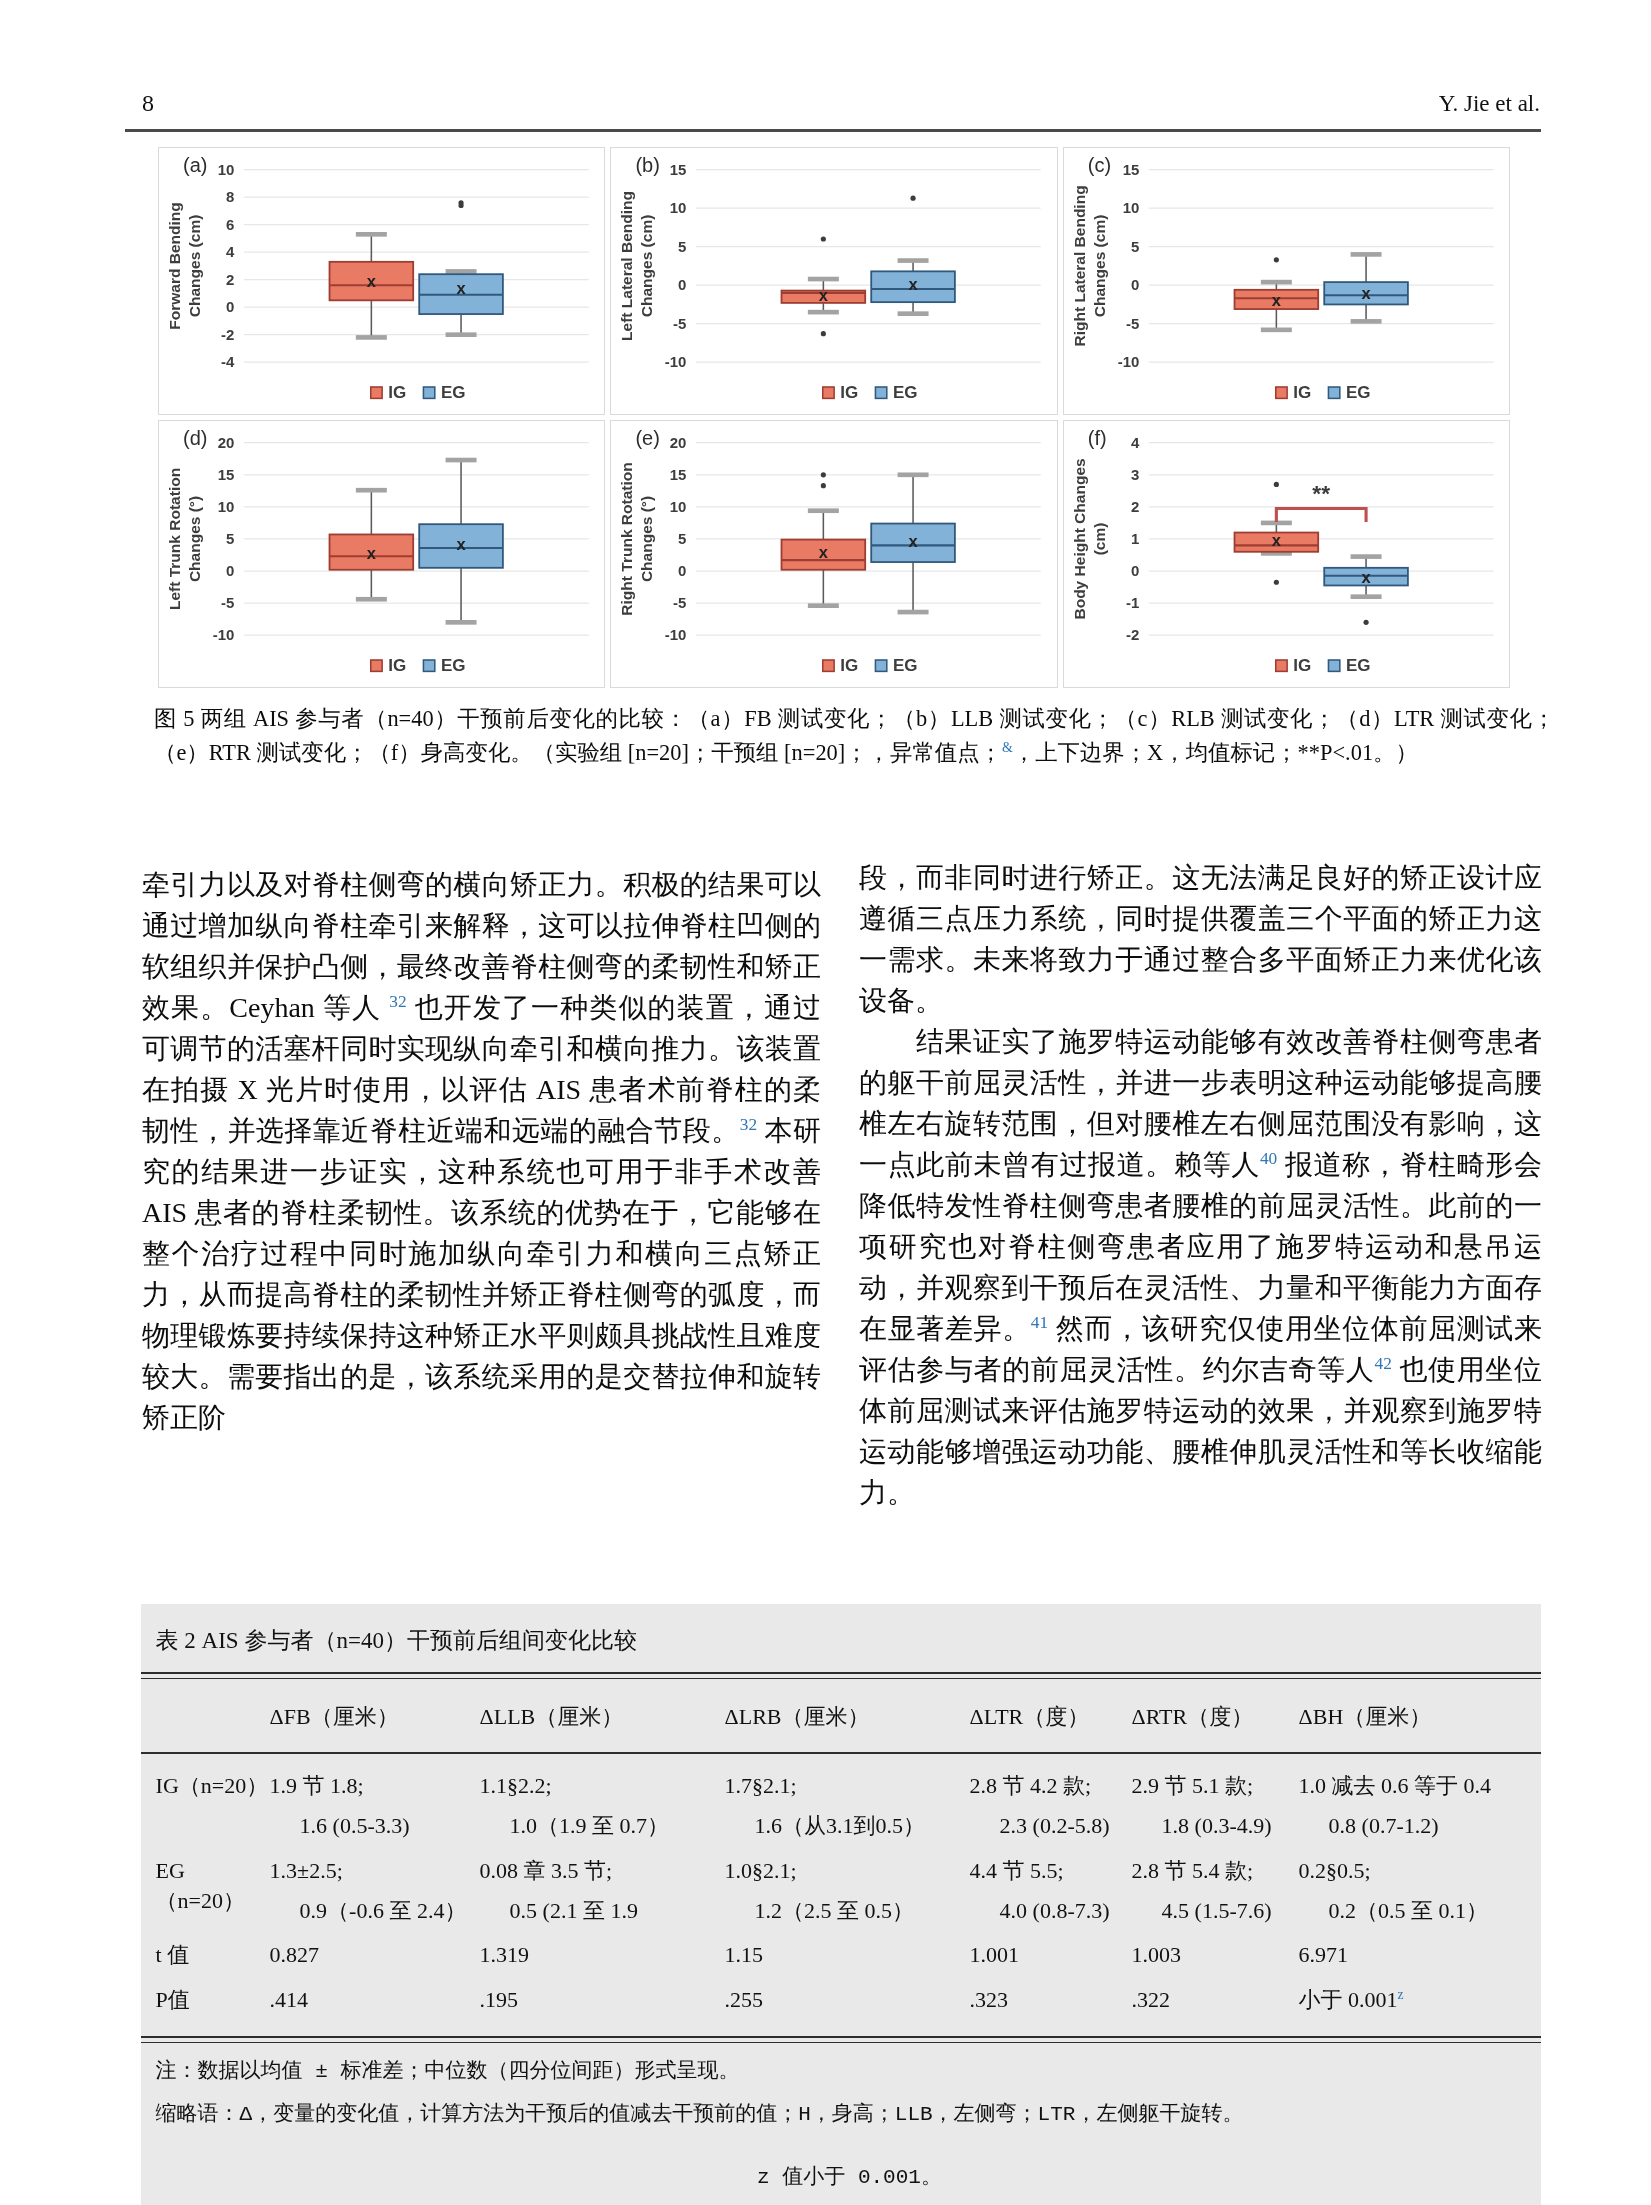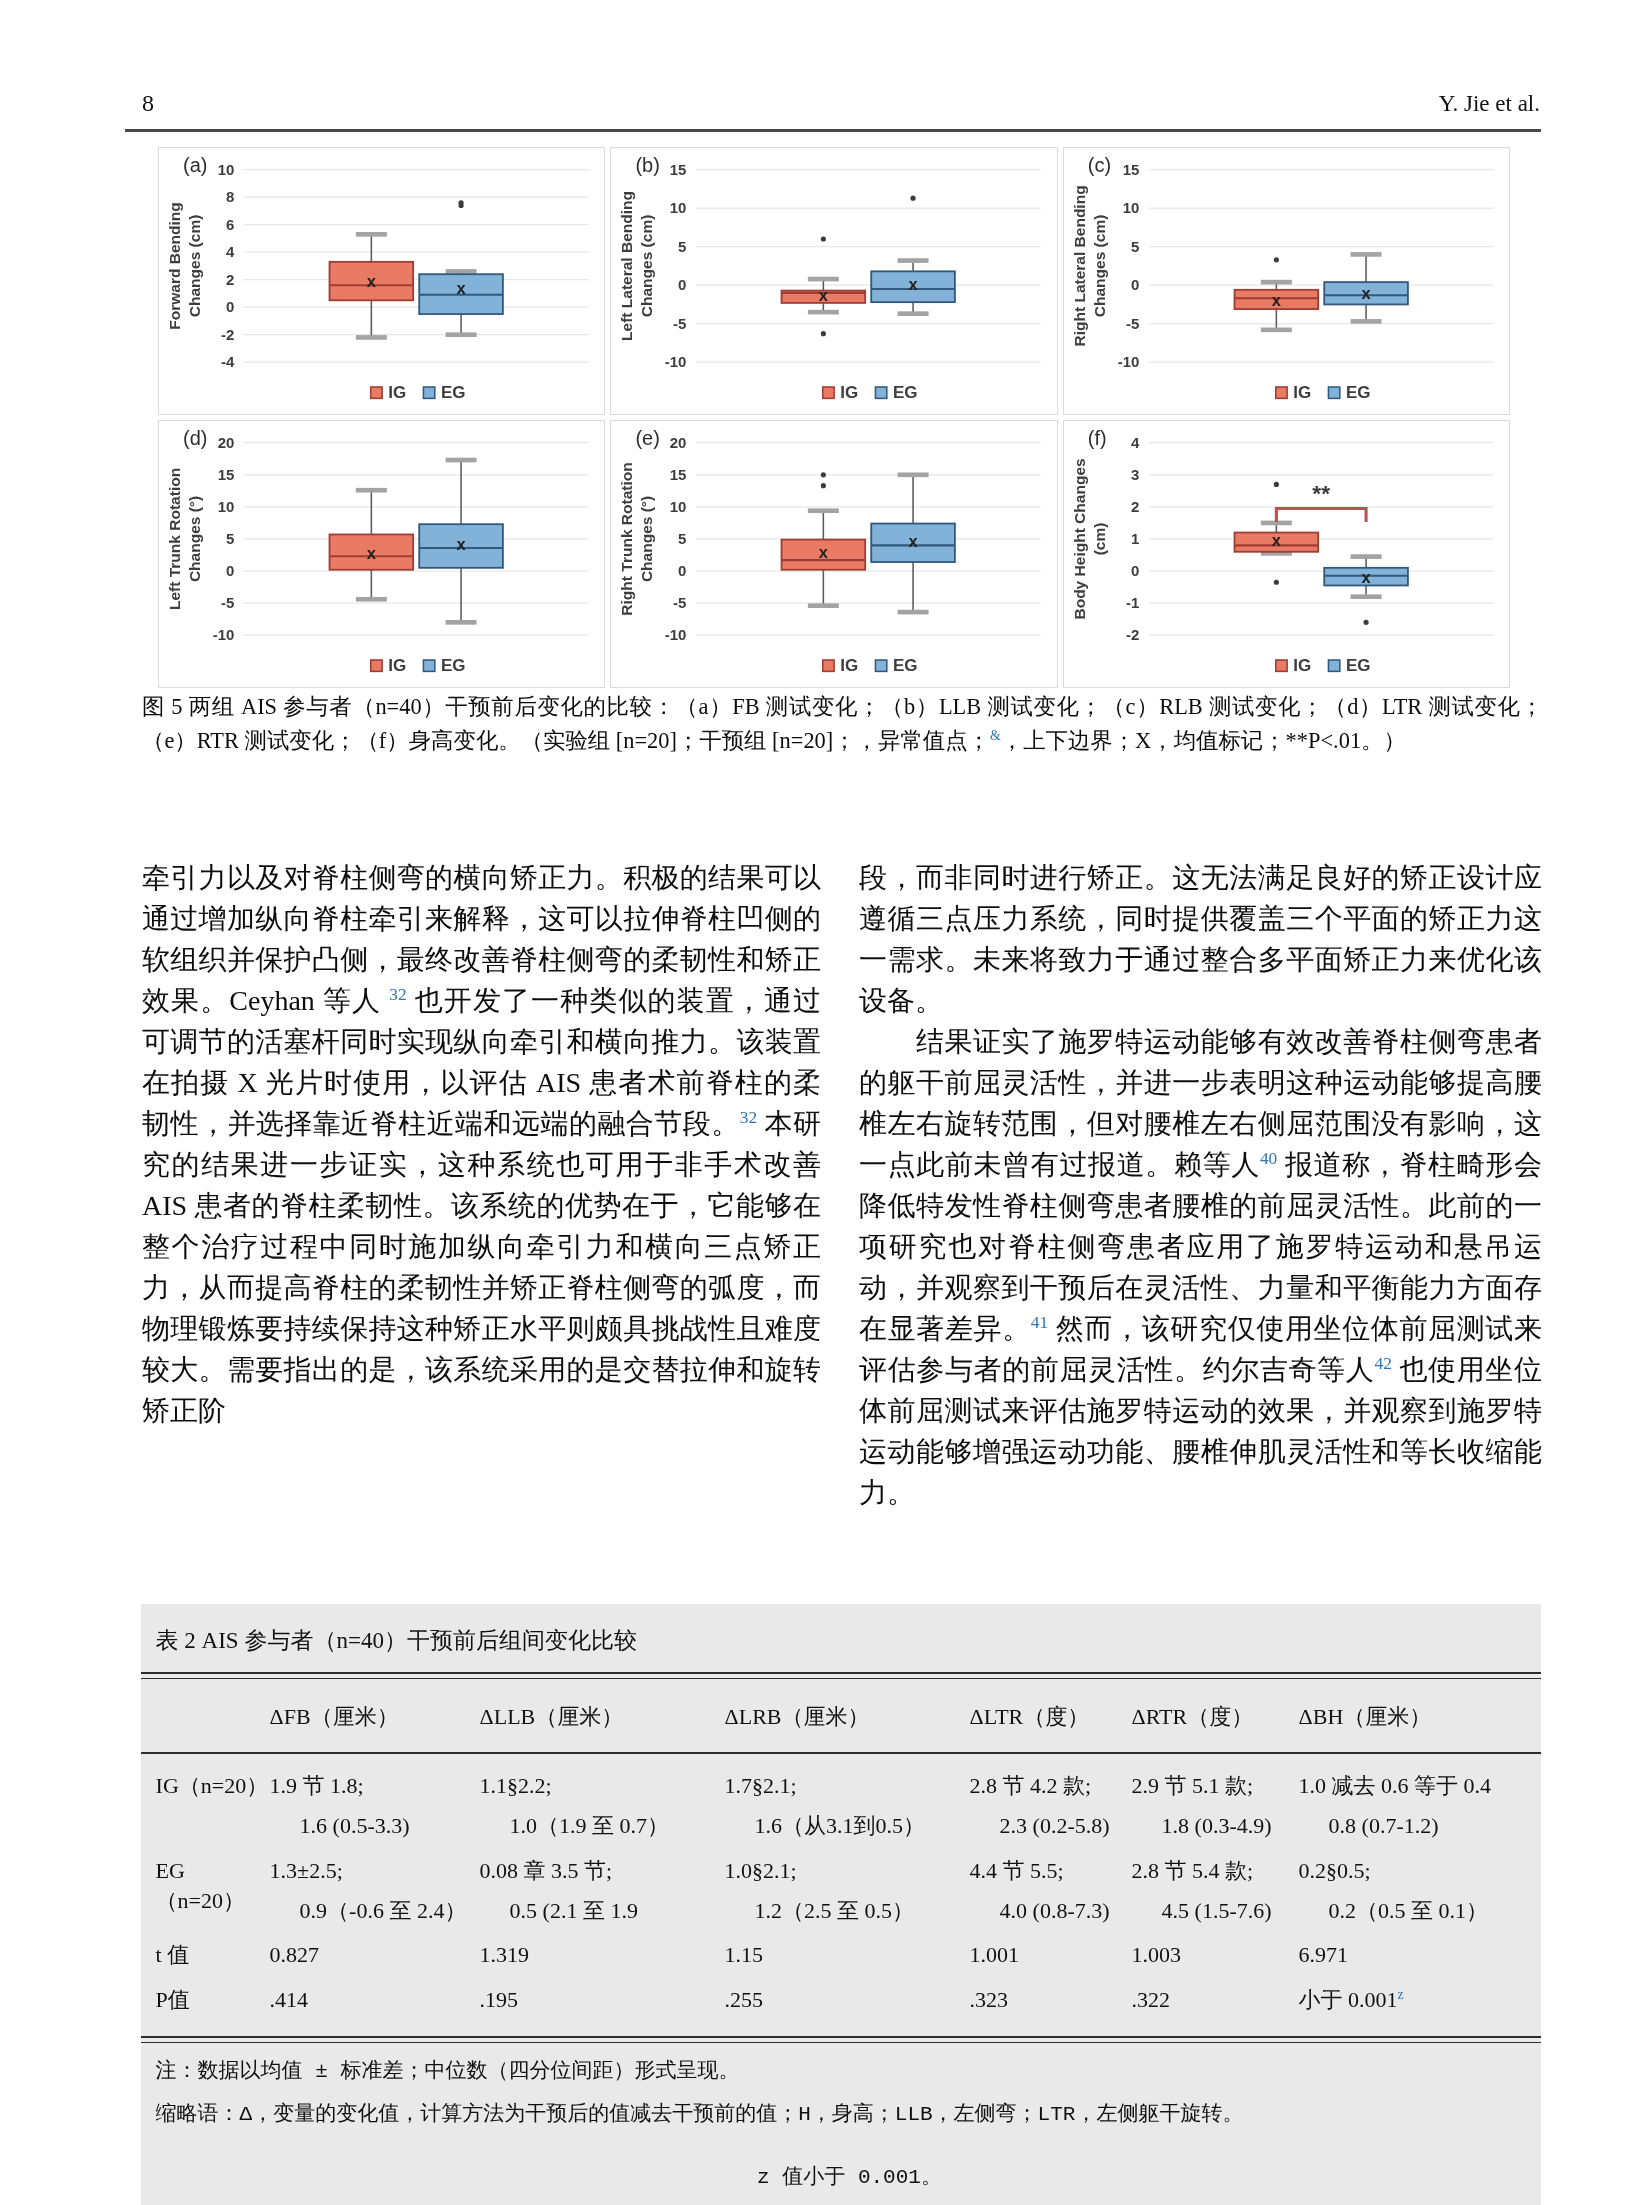--- a/index.html
+++ b/index.html
@@ -13,27 +13,27 @@
 
   
   .figure{position:absolute;left:158px;top:147px;width:1352px;height:541px;
           display:grid;grid-template-columns:1fr 1fr 1fr;grid-template-rows:1fr 1fr;gap:5.2px;}
   .panel{position:relative;background:#fff;border:1px solid #dadada;box-sizing:border-box;}
   .plabel{position:absolute;left:24px;top:6.3px;font-family:"Liberation Sans",sans-serif;
           font-size:20px;color:#2e2e2e;z-index:2;}
   svg.plot{position:absolute;left:0;top:0;width:100%;height:100%;}
 
   
-  .caption{position:absolute;left:142px;top:690px;width:1401px;margin:0;
+  .caption{position:absolute;left:142px;top:690px;width:1401px;margin:12px;
            font-size:22.4px;line-height:34px;text-align:justify;color:#0d0d0d;}
 
   
   .col{position:absolute;top:857px;font-size:28px;line-height:41px;text-align:justify;color:#0d0d0d;}
   .col p{margin:0;}
-  .col-left{left:142px;width:679px;}
+  .col-left{left:142px;width:679px;margin-top:7px;}
   .col-right{left:859px;width:683px;}
   p.indent{text-indent:57px;}
   sup.ref{color:#2f76b4;font-size:0.62em;line-height:0;}
 
   
   .tablewrap{position:absolute;left:141px;top:1604px;width:1400px;background:#e9e9e9;
              box-sizing:border-box;padding-bottom:30px;}
   .t-title{padding:21px 0 15.7px 14.6px;font-size:23px;}
   .rule-dbl{height:4.7px;border-top:2.6px solid #2d2d2d;border-bottom:1.6px solid #2d2d2d;}
   .rule-thick{border-top:2.6px solid #2d2d2d;}

